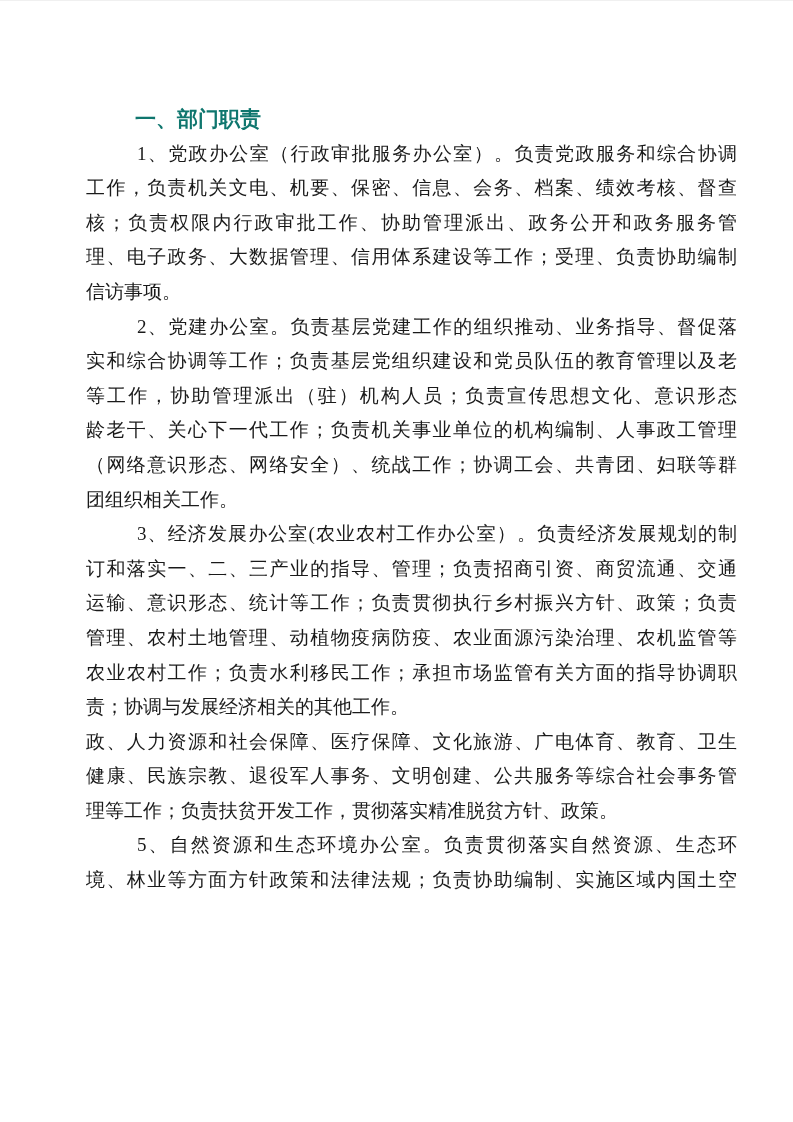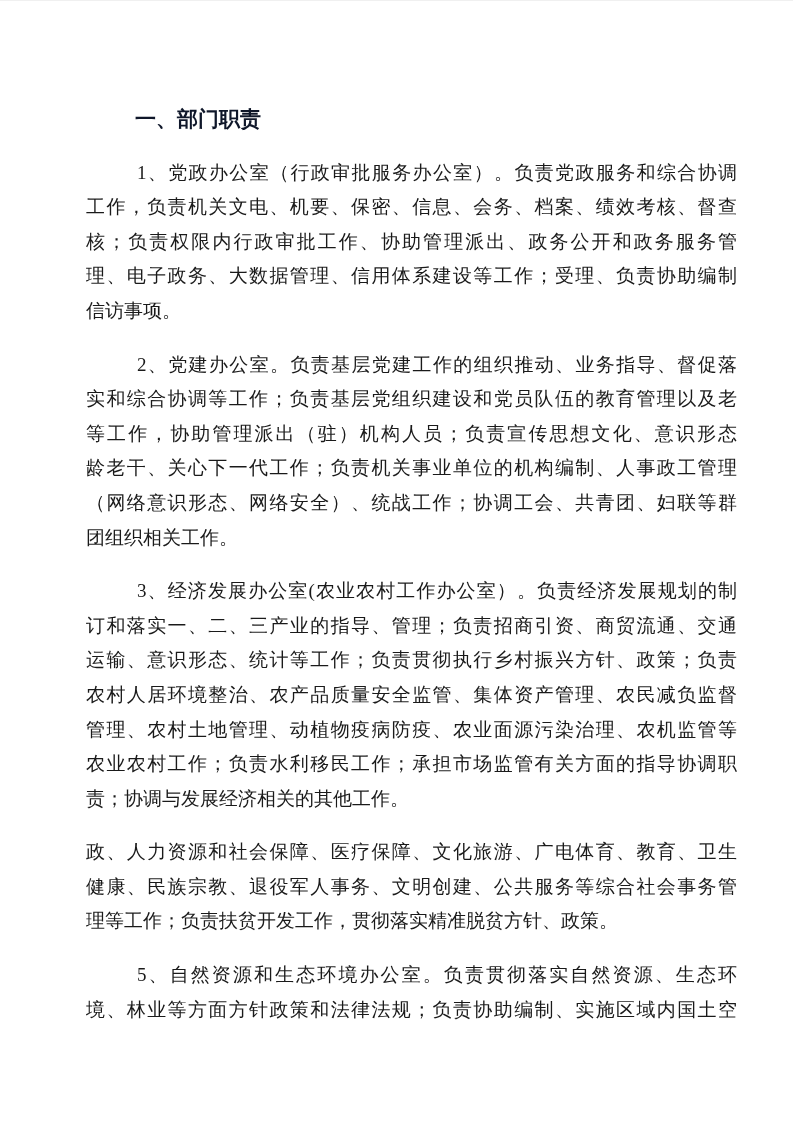--- a/index.html
+++ b/index.html
@@ -20,25 +20,25 @@
     top: 101px;
     width: 651px;
   }
   .doc-heading {
     font-family: "Liberation Sans", "DejaVu Sans", sans-serif;
     font-weight: 700;
     font-size: 21px;
     line-height: 34.6px;
     height: 34.6px;
     padding-left: 49px;
-    color: #0f172a;
+    color: #0f766e;
     white-space: nowrap;
     overflow: hidden;
   }
-  .paragraph { display: block; margin-top: 19px; }
+  .paragraph { display: block; }
   .line {
     font-size: 19px;
     line-height: 34.6px;
     height: 34.6px;
     text-align: justify;
     text-align-last: justify;
     text-justify: inter-character;
     overflow: hidden;
     white-space: normal;
   }
@@ -64,21 +64,20 @@
           <div class="line">实和综合协调等工作；负责基层党组织建设和党员队伍的教育管理以及老</div>
           <div class="line">等工作，协助管理派出（驻）机构人员；负责宣传思想文化、意识形态</div>
           <div class="line">龄老干、关心下一代工作；负责机关事业单位的机构编制、人事政工管理</div>
           <div class="line">（网络意识形态、网络安全）、统战工作；协调工会、共青团、妇联等群</div>
           <div class="line last">团组织相关工作。</div>
         </div>
         <div class="paragraph">
           <div class="line first">3、经济发展办公室(农业农村工作办公室）。负责经济发展规划的制</div>
           <div class="line">订和落实一、二、三产业的指导、管理；负责招商引资、商贸流通、交通</div>
           <div class="line">运输、意识形态、统计等工作；负责贯彻执行乡村振兴方针、政策；负责</div>
-          <div class="line">农村人居环境整治、农产品质量安全监管、集体资产管理、农民减负监督</div>
           <div class="line">管理、农村土地管理、动植物疫病防疫、农业面源污染治理、农机监管等</div>
           <div class="line">农业农村工作；负责水利移民工作；承担市场监管有关方面的指导协调职</div>
           <div class="line last">责；协调与发展经济相关的其他工作。</div>
         </div>
         <div class="paragraph">
           <div class="line">政、人力资源和社会保障、医疗保障、文化旅游、广电体育、教育、卫生</div>
           <div class="line">健康、民族宗教、退役军人事务、文明创建、公共服务等综合社会事务管</div>
           <div class="line last">理等工作；负责扶贫开发工作，贯彻落实精准脱贫方针、政策。</div>
         </div>
         <div class="paragraph">

